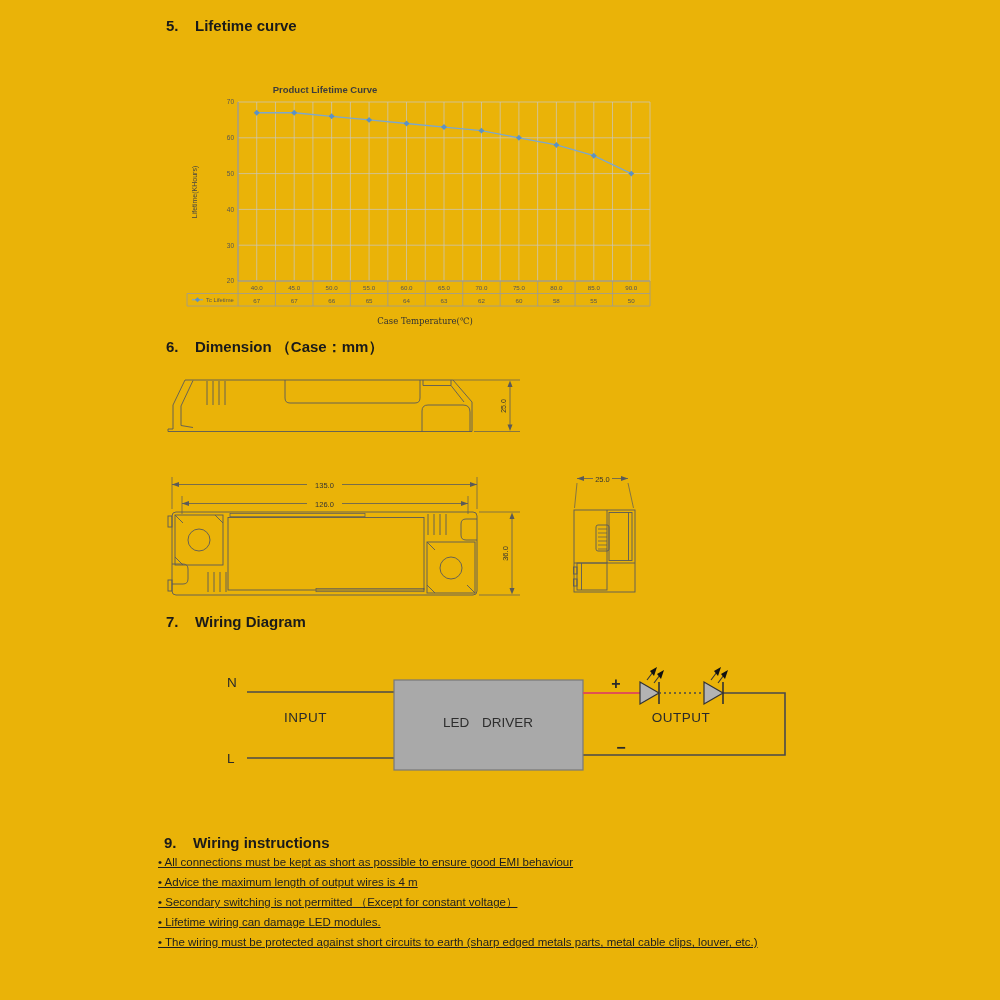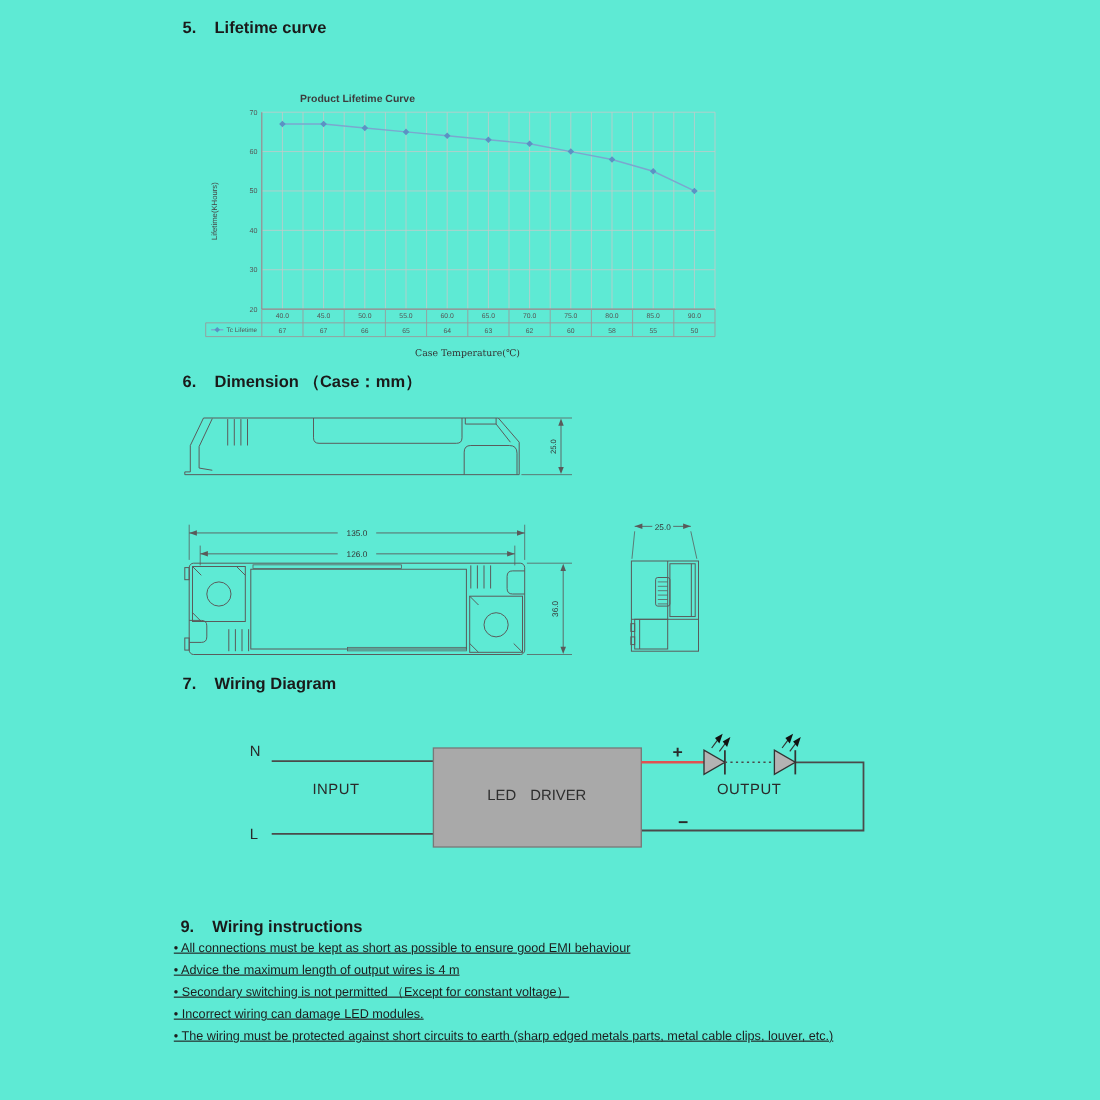--- a/index.html
+++ b/index.html
@@ -1,16 +1,16 @@
 <!DOCTYPE html>
 <html><head>
 <meta charset="utf-8">
 <style>
   html,body{margin:0;padding:0;background:#e8e8e8;}
-  .page{position:relative;width:1000px;height:1000px;background:#5eead4;margin:0 auto;
+  .page{position:relative;width:1000px;height:1000px;background:#eab308;margin:0 auto;
         font-family:"Liberation Sans", sans-serif;color:#1c1c1c;overflow:hidden;}
   .h{position:absolute;font-weight:bold;font-size:15px;color:#1a1a1a;white-space:nowrap;}
   .hnum{display:inline-block;width:29px;}
   .chart-wrap{position:absolute;left:185px;top:50px;margin-top:28px;}
   .draw-wrap{position:absolute;left:160px;top:365px;text-align:right;}
   .wire-wrap{position:absolute;left:200px;top:650px;}
   ul.instr{position:absolute;left:158px;top:856px;width:752px;margin:0;padding:0;
            list-style:none;font-size:11.5px;line-height:13px;color:#1d1d1d;}
   ul.instr li{margin:0 0 7px 0;padding-left:10px;text-indent:-10px;text-decoration:underline;}
   svg text{font-family:"Liberation Sans", sans-serif;}
@@ -258,17 +258,17 @@
   </div>
 
   <div class="h" style="left:164px;top:834px;">
     <span class="hnum">9.</span><span>Wiring instructions</span>
   </div>
 
   <ul class="instr">
     <li>• All connections must be kept as short as possible to ensure good EMI behaviour</li>
     <li>• Advice the maximum length of output wires is 4 m</li>
     <li>• Secondary switching is not permitted （Except for constant voltage）</li>
-    <li>• Incorrect wiring can damage LED modules.</li>
+    <li>• Lifetime wiring can damage LED modules.</li>
     <li>• The wiring must be protected against short circuits to earth (sharp edged metals parts, metal cable clips, louver, etc.)</li>
   </ul>
 
 </div>
 
 </body></html>

